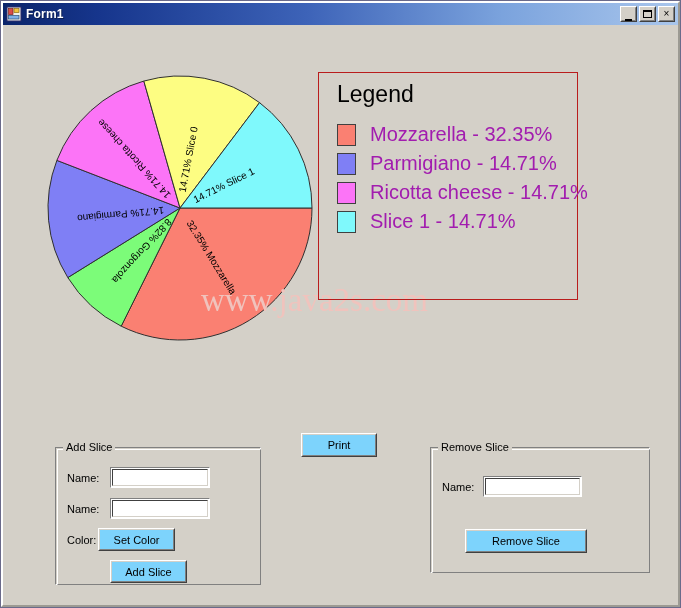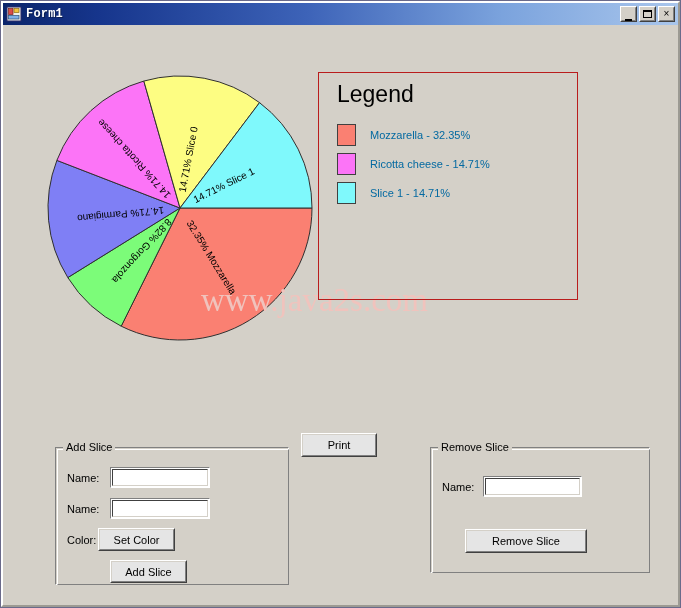--- a/index.html
+++ b/index.html
@@ -56,21 +56,21 @@
     width: 16px; height: 16px;
     margin-left: 1px;
     margin-right: 4px;
     flex: none;
     position: relative;
   }
   .title-text {
     color: #ffffff;
     font-size: 12px;
     font-weight: bold;
-    font-family: Liberation Mono, monospace;
+    font-family: Liberation Sans, sans-serif;
     letter-spacing: 0.2px;
     white-space: nowrap;
     text-shadow: 1px 1px 0 rgba(0,0,0,0.35);
   }
   .title-spacer { flex: 1 1 auto; }
   .win-btns { display: flex; gap: 2px; margin-right: 1px; }
   .win-btn {
     width: 17px; height: 16px;
     background: #d4d0c8;
     border-left: 1px solid #ffffff;
@@ -171,22 +171,22 @@
   }
   .legend-swatch {
     width: 19px;
     height: 22px;
     border: 1px solid #404040;
     box-sizing: border-box;
     flex: none;
   }
   .legend-label {
     margin-left: 14px;
-    font-size: 11px;
-    color: #0369a1;
+    font-size: 20px;
+    color: #a21caf;
     white-space: nowrap;
     font-family: "Liberation Sans", sans-serif;
   }
 
   
   .watermark {
     position: absolute;
     left: 196px;
     top: 255px;
     font-size: 33px;
@@ -265,21 +265,21 @@
     box-sizing: border-box;
     background: #ffffff;
     font-family: "Liberation Sans", sans-serif;
     font-size: 11px;
     padding: 0 2px;
     outline: none;
   }
 
   .btn {
     position: absolute;
-    background: #e5e5e5;
+    background: #7dd3fc;
     border-left: 1px solid #ffffff;
     border-top: 1px solid #ffffff;
     border-right: 1px solid #404040;
     border-bottom: 1px solid #404040;
     box-sizing: border-box;
     font-family: "Liberation Sans", sans-serif;
     font-size: 11px;
     color: #000;
     cursor: default;
     padding: 0;
@@ -362,35 +362,39 @@
         <div class="watermark">www.java2s.com</div>
 
         <div class="legend-box">
           <div class="legend-title">Legend</div>
           <div class="legend-items" id="legend-items">
               <div class="legend-row">
                 <div class="legend-swatch" style="background: rgb(250, 128, 114);"></div>
                 <div class="legend-label">Mozzarella - 32.35%</div>
               </div>
               <div class="legend-row">
+                <div class="legend-swatch" style="background: rgb(127, 127, 245);"></div>
+                <div class="legend-label">Parmigiano - 14.71%</div>
+              </div>
+              <div class="legend-row">
                 <div class="legend-swatch" style="background: rgb(252, 116, 247);"></div>
                 <div class="legend-label">Ricotta cheese - 14.71%</div>
               </div>
               <div class="legend-row">
                 <div class="legend-swatch" style="background: rgb(127, 249, 252);"></div>
                 <div class="legend-label">Slice 1 - 14.71%</div>
               </div>
             </div>
         </div>
 
         <button class="btn" style="left:296px; top:406px; width:76px; height:24px;">
           <span>Print</span>
         </button>
 
-        <div class="groupbox" style="left:50px; top:414px; width:234px; height:144px;">
+        <div class="groupbox" style="left:50px; top:414px; width:206px; height:144px;">
           <div class="gb-frame"></div>
           <div class="gb-title">Add Slice</div>
 
           <div class="ctl-label" style="left:12px; top:31px;">Name:</div>
           <div class="textbox" style="left:55px; top:26px; width:100px; height:21px;">
             <input type="text" value="" style="">
           </div>
 
           <div class="ctl-label" style="left:12px; top:62px;">Name:</div>
           <div class="textbox" style="left:55px; top:57px; width:100px; height:21px;">

